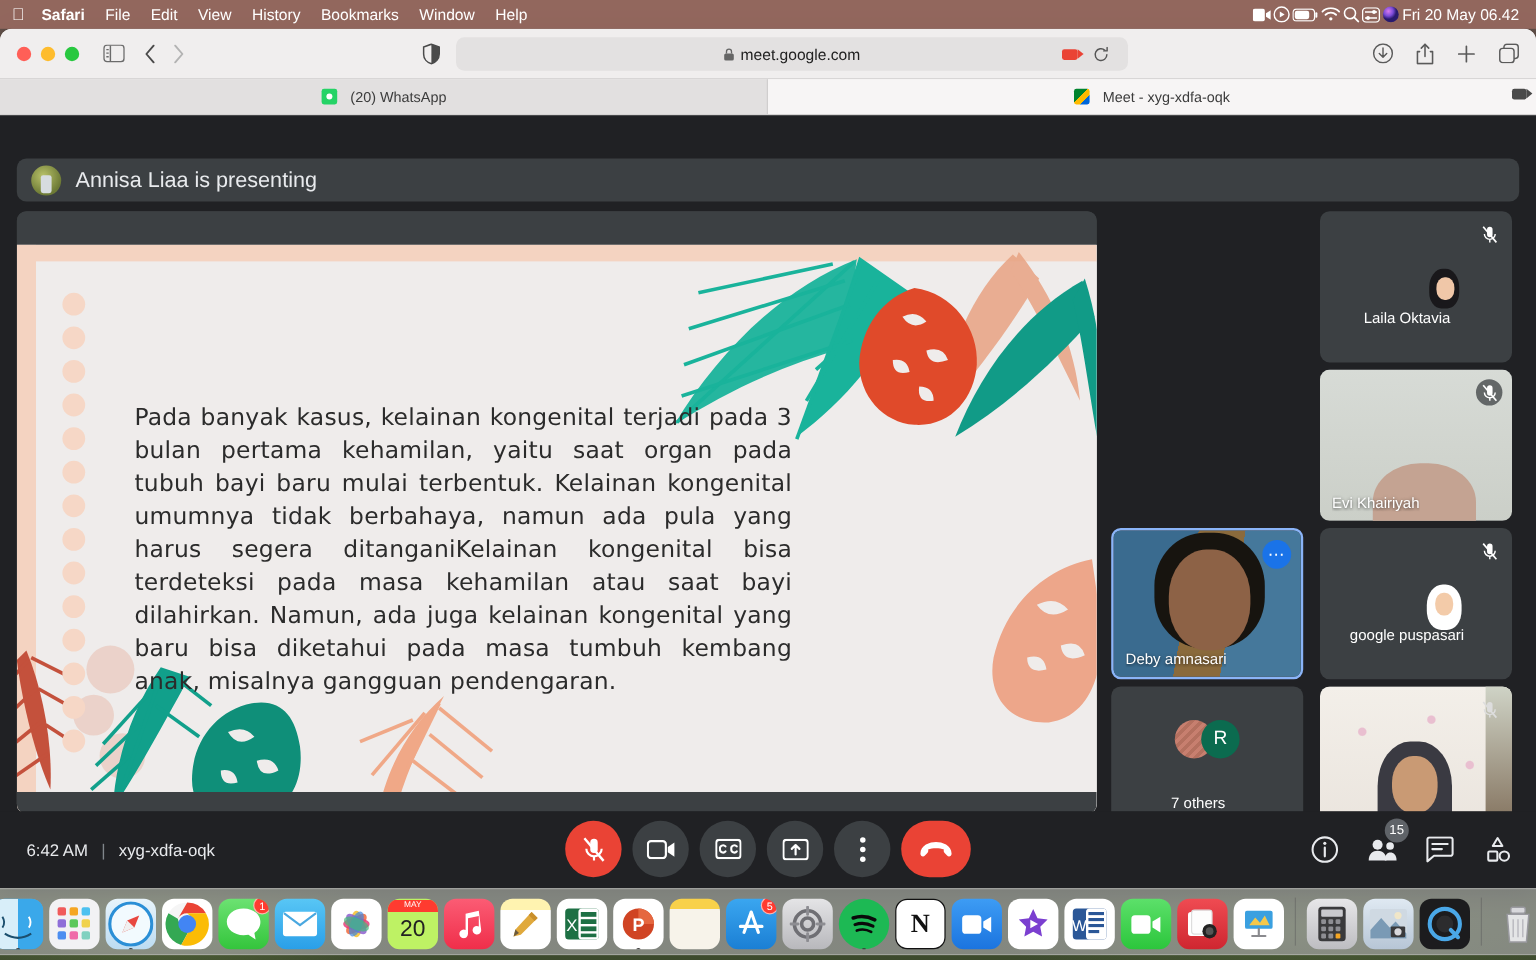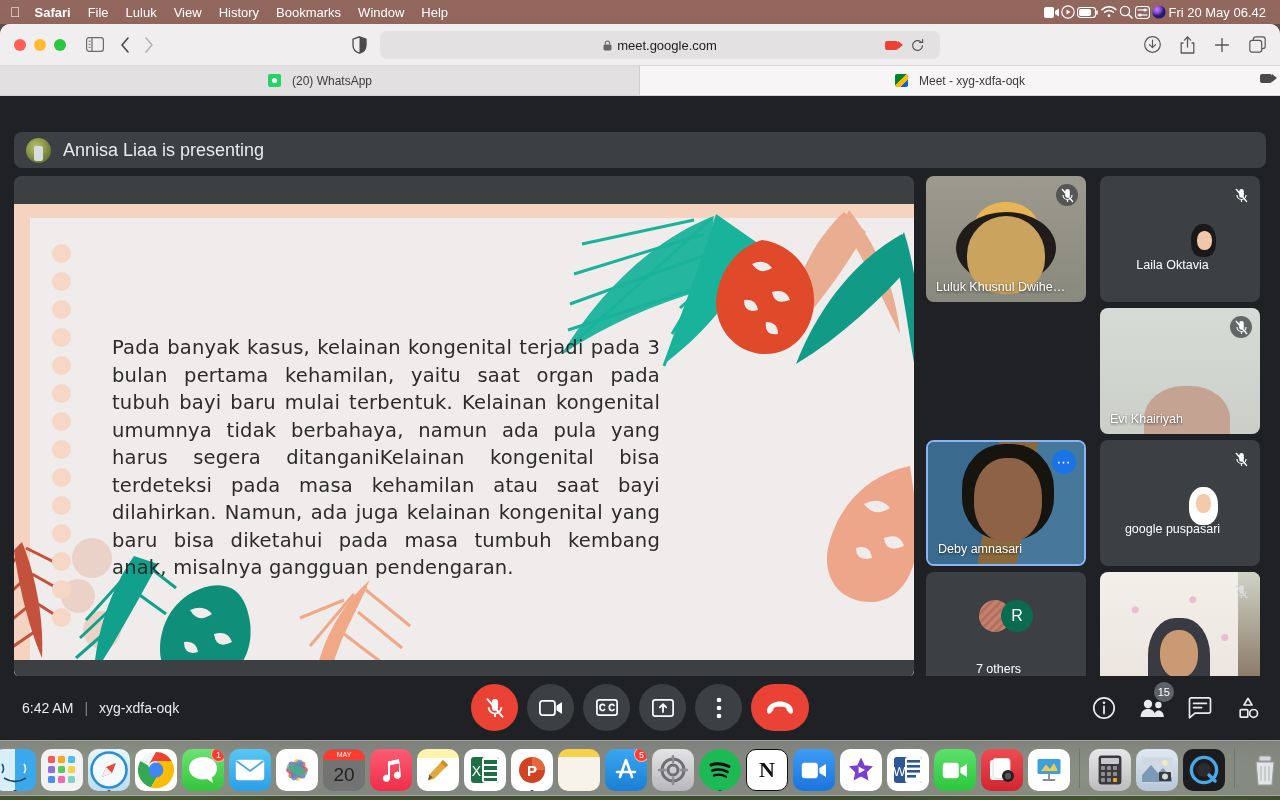--- a/index.html
+++ b/index.html
@@ -242,21 +242,21 @@
 <body>
 
 <div id="root">
 
   <div class="desktop"></div>
 
   <div class="menubar">
     <span class="apple"></span>
     <span class="mi bold">Safari</span>
     <span class="mi">File</span>
-    <span class="mi">Luluk</span>
+    <span class="mi">Edit</span>
     <span class="mi">View</span>
     <span class="mi">History</span>
     <span class="mi">Bookmarks</span>
     <span class="mi">Window</span>
     <span class="mi">Help</span>
     <div class="right">
       <span class="ic">
         <svg width="15" height="11" viewBox="0 0 15 11">
             <rect x="0" y="0" width="10" height="11" rx="2" fill="#fff"></rect>
             <path d="M11 4 L15 1.5 V9.5 L11 7 Z" fill="#fff"></path>
@@ -514,32 +514,20 @@
 
               <div class="slide-text">Pada banyak kasus, kelainan kongenital terjadi pada 3 bulan pertama kehamilan, yaitu saat organ pada tubuh bayi baru mulai terbentuk. Kelainan kongenital umumnya tidak berbahaya, namun ada pula yang harus segera ditanganiKelainan kongenital bisa terdeteksi pada masa kehamilan atau saat bayi dilahirkan. Namun, ada juga kelainan kongenital yang baru bisa diketahui pada masa tumbuh kembang anak, misalnya gangguan pendengaran.</div>
             </div>
           </div>
           <div class="slide-bottom-shade"></div>
         </div>
       </div>
 
       <div class="rail">
 
-        <div class="tile left" style="top:0;">
-          <div class="vid-luluk"></div>
-          <span class="mic-off shaded">
-            <svg width="13" height="15" viewBox="0 0 13 15">
-                <path d="M6.5 1 a2.3 2.3 0 0 1 2.3 2.3 v4.2 a2.3 2.3 0 0 1 -4.6 0 V3.3 A2.3 2.3 0 0 1 6.5 1 Z" fill="#fff"></path>
-                <path d="M2 7 a4.5 4.5 0 0 0 9 0" fill="none" stroke="#fff" stroke-width="1.2"></path>
-                <path d="M6.5 11.5 V14" stroke="#fff" stroke-width="1.2"></path>
-                <path d="M1 1 L12 14" stroke="#fff" stroke-width="1.4"></path>
-              </svg>
-          </span>
-          <span class="name">Luluk Khusnul Dwihe…</span>
-        </div>
 
         <div class="tile right" style="top:0;">
           <span class="avatar-circle av-laila"></span>
           <span class="mic-off">
             <svg width="13" height="15" viewBox="0 0 13 15">
                 <path d="M6.5 1 a2.3 2.3 0 0 1 2.3 2.3 v4.2 a2.3 2.3 0 0 1 -4.6 0 V3.3 A2.3 2.3 0 0 1 6.5 1 Z" fill="#fff"></path>
                 <path d="M2 7 a4.5 4.5 0 0 0 9 0" fill="none" stroke="#fff" stroke-width="1.2"></path>
                 <path d="M6.5 11.5 V14" stroke="#fff" stroke-width="1.2"></path>
                 <path d="M1 1 L12 14" stroke="#fff" stroke-width="1.4"></path>
               </svg>
@@ -750,21 +738,21 @@
           <g transform="translate(17,17)">
             <ellipse rx="5" ry="11" fill="#f5c33a" opacity=".9"></ellipse>
             <ellipse rx="5" ry="11" fill="#ef6a3d" opacity=".85" transform="rotate(45)"></ellipse>
             <ellipse rx="5" ry="11" fill="#e6407a" opacity=".85" transform="rotate(90)"></ellipse>
             <ellipse rx="5" ry="11" fill="#8e5fd0" opacity=".85" transform="rotate(135)"></ellipse>
             <ellipse rx="5" ry="11" fill="#3f86e0" opacity=".7" transform="rotate(22)"></ellipse>
             <ellipse rx="5" ry="11" fill="#46b97a" opacity=".7" transform="rotate(112)"></ellipse>
           </g>
         </svg>
     </span>
-    <span class="dapp" style="background:#737373; flex-direction:column;">
+    <span class="dapp" style="background:#bef264; flex-direction:column;">
       <span style="background:#ff3b30;color:#fff;font-size:7px;width:100%;text-align:center;line-height:10px;">MAY</span>
       <span style="color:#222;font-size:19px;line-height:30px;">20</span>
     </span>
     <span class="dapp" style="background:linear-gradient(180deg,#fb5c74,#f02e4a);">
       <svg width="22" height="24" viewBox="0 0 22 24">
           <path d="M19 1 L8 3.4 V17 a3.6 3.6 0 1 0 2 3.2 V7.2 L19 5.4 V14 a3.6 3.6 0 1 0 2 3.2 Z" fill="#fff"></path>
         </svg>
     </span>
     <span class="dapp" style="background:linear-gradient(180deg,#fff3b0 0 22%, #ffffff 22%);">
       <svg width="26" height="26" viewBox="0 0 26 26">

